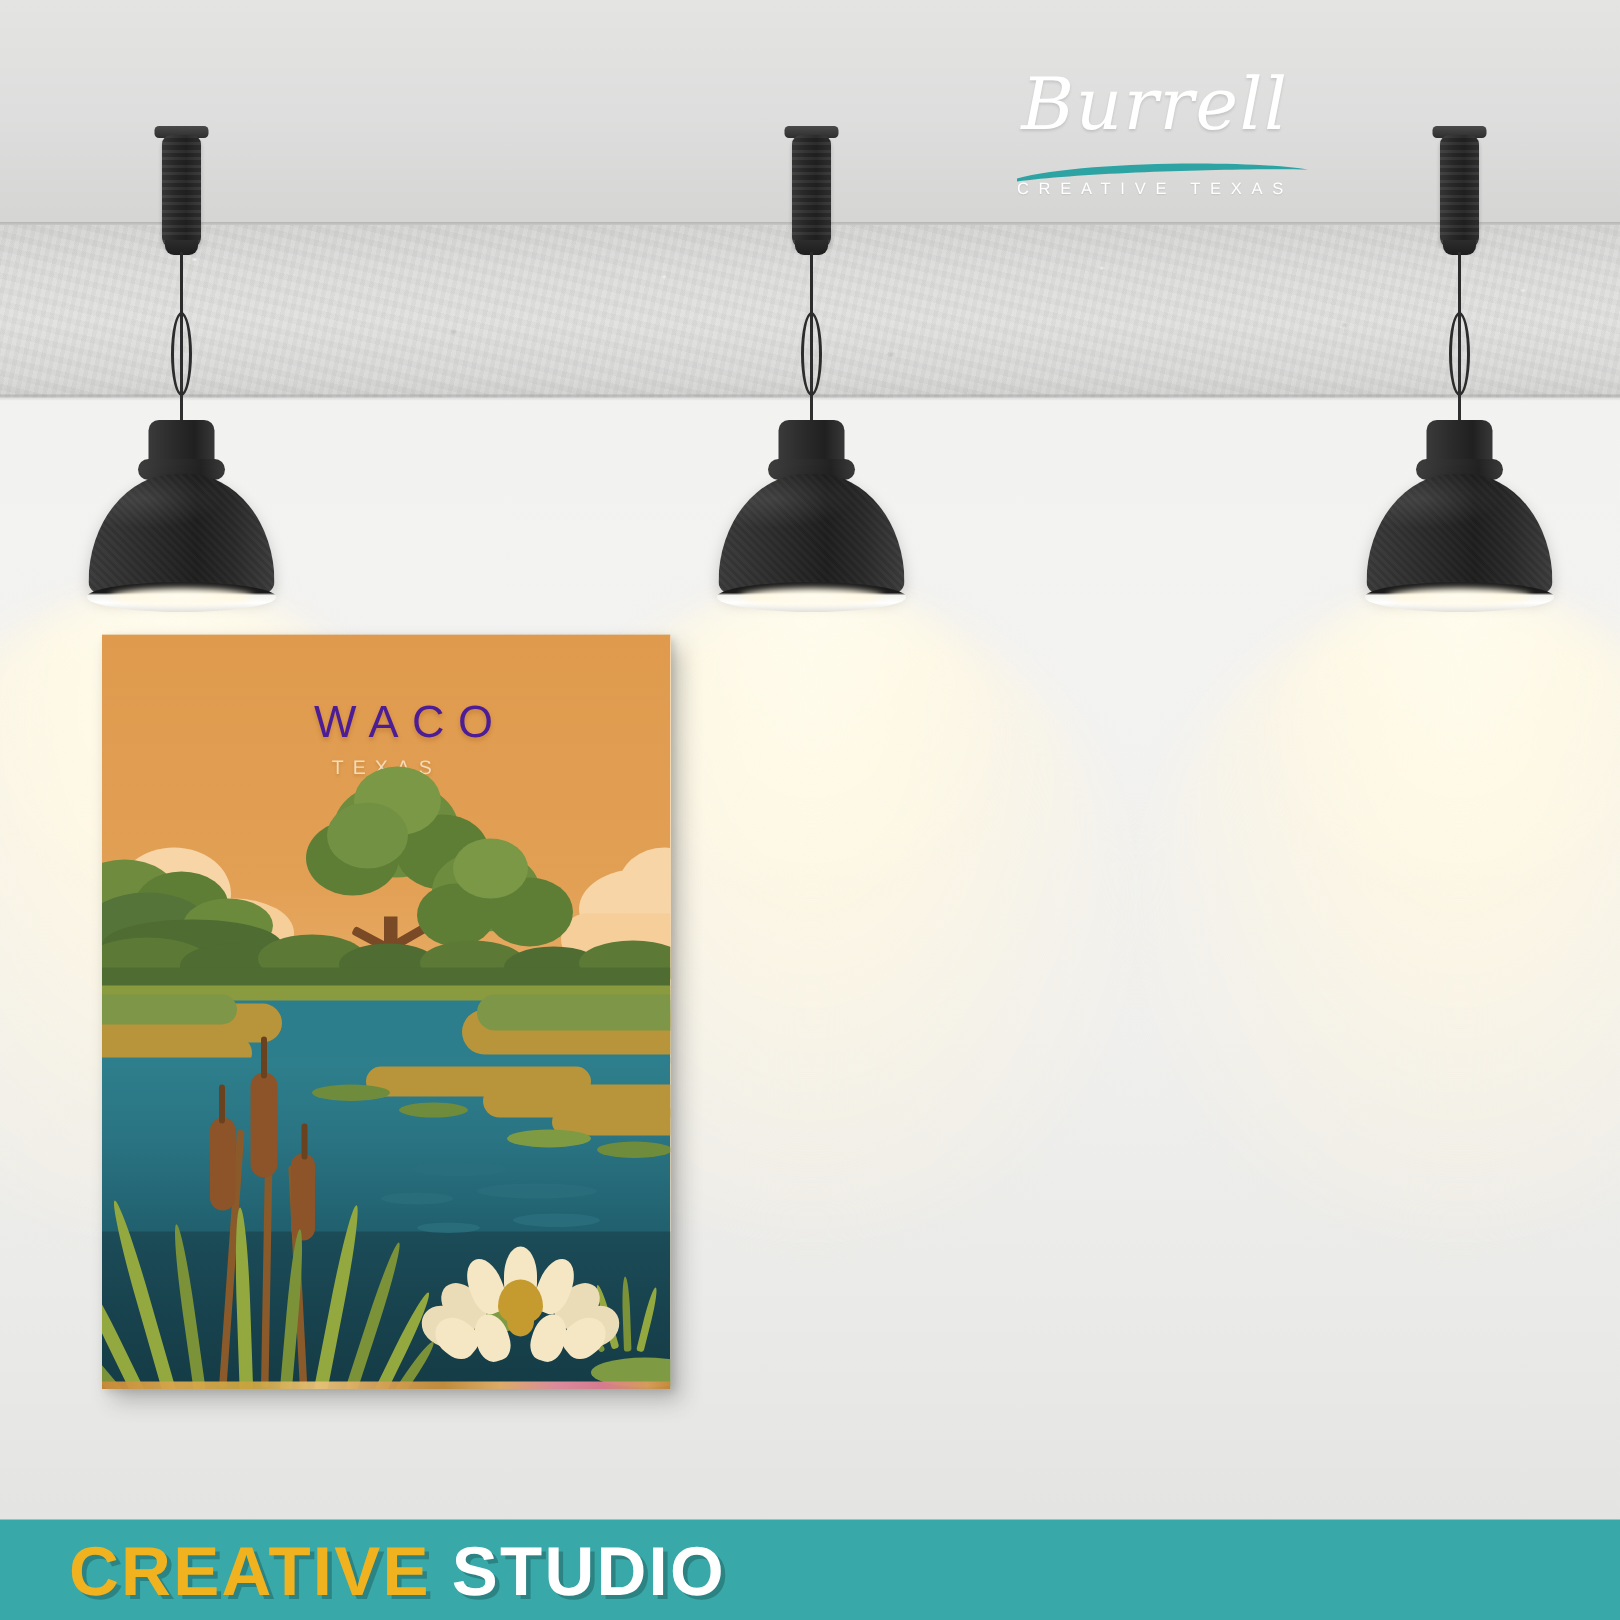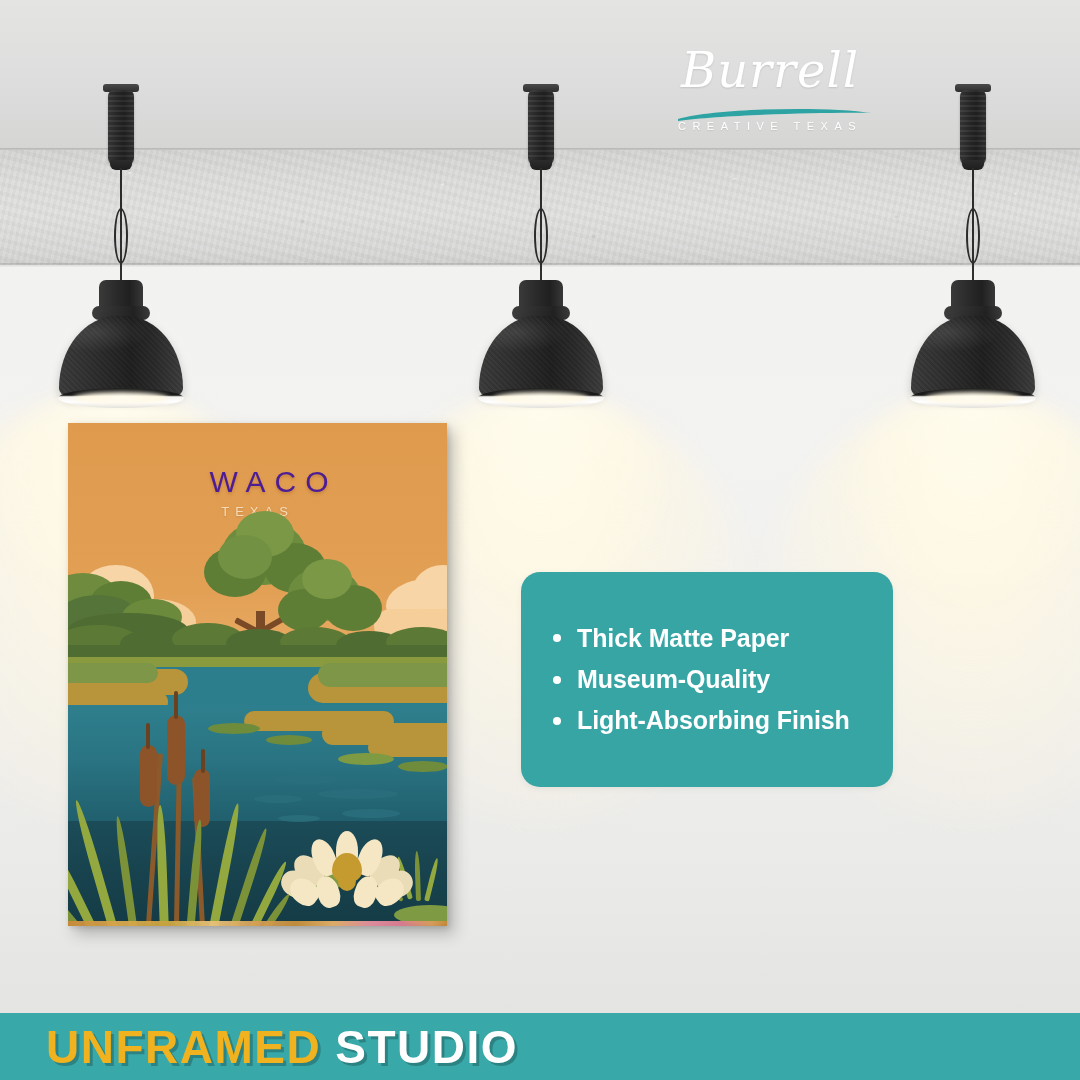--- a/index.html
+++ b/index.html
@@ -489,36 +489,20 @@
       <div class="blade dark" style="left:118px; top:396px; width:8px; height:114px; transform:rotate(5deg);"></div>
       <div class="blade" style="left:140px; top:378px; width:9px; height:132px; transform:rotate(11deg);"></div>
       <div class="blade dark" style="left:160px; top:400px; width:8px; height:110px; transform:rotate(18deg);"></div>
       <div class="blade" style="left:176px; top:430px; width:8px; height:86px; transform:rotate(26deg);"></div>
       <div class="blade dark" style="left:186px; top:462px; width:7px; height:56px; transform:rotate(34deg);"></div>
 
       <div class="poster-edge"></div>
     </div>
   </div>
 
-  <div id="feature-box">
-    <ul class="feature-list">
-      <li class="feature-item">
-        <span class="bullet-dot"></span>
-        <span>Thick Matte Paper</span>
-      </li>
-      <li class="feature-item">
-        <span class="bullet-dot"></span>
-        <span>Museum-Quality</span>
-      </li>
-      <li class="feature-item">
-        <span class="bullet-dot"></span>
-        <span>Light-Absorbing Finish</span>
-      </li>
-    </ul>
-  </div>
 
   <div id="banner">
     <div class="banner-text">
-      <span class="banner-word-1">UNFRAMED</span><span class="banner-word-2">STUDIO</span>
+      <span class="banner-word-1">CREATIVE</span><span class="banner-word-2">STUDIO</span>
     </div>
   </div>
 
 </div>
 
 </body></html>

